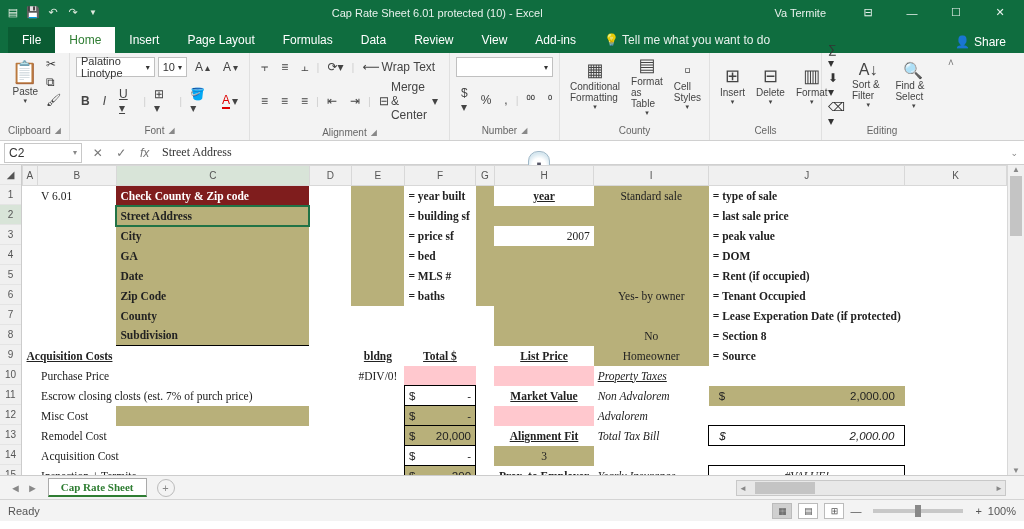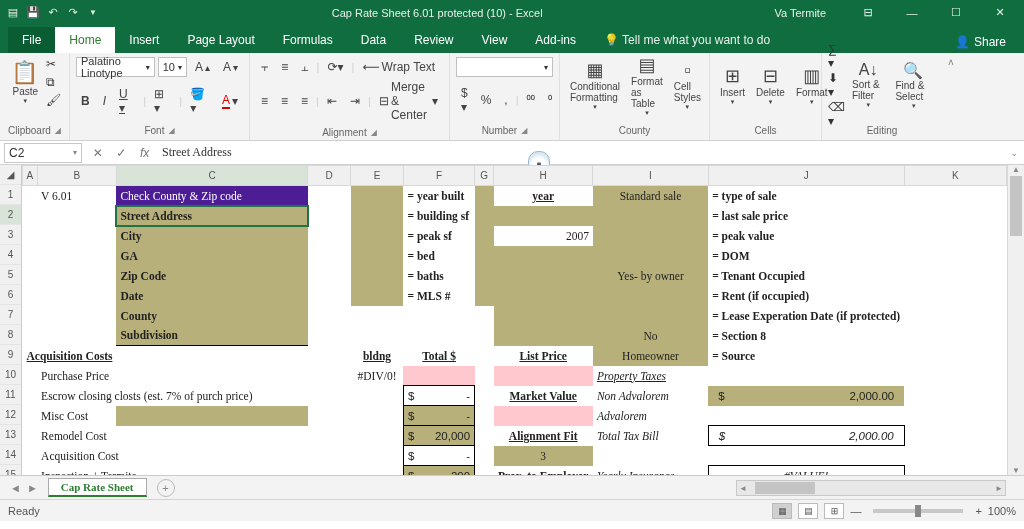--- a/index.html
+++ b/index.html
@@ -30,21 +30,21 @@
 .grid-wrap { height:310px; display:flex; position:relative; }
 .rowhdrs { width:22px; background:#f0f0f0; border-right:1px solid #ccc; }
 .rhcell { height:20px; border-bottom:1px solid #e4e4e4; font-size:10px; color:#555; display:flex; align-items:center; justify-content:center; }
 .rhcell.first { height:20px; }
 .gridtable { flex:1; position:relative; }
 table { border-collapse:collapse; table-layout:fixed; }
 th { background:#f0f0f0; border:1px solid #d8d8d8; font-weight:normal; font-size:10px; color:#555; height:20px; }
 td { height:20px; font-size:11.5px; padding:0 4px; font-family:'Palatino Linotype',serif; color:#222; vertical-align:middle; white-space:nowrap; overflow:hidden; }
 .sel { outline:2px solid #217346; outline-offset:-1px; }
 .khaki { background:#b8b07a; }
-.red { background:#4c1d95; color:#fff; font-weight:normal; }
+.red { background:#7f1d1d; color:#fff; font-weight:bold; }
 .pink { background:#ffc8ce; }
 .bold { font-weight:bold; }
 .ul { text-decoration:underline; }
 .ctr { text-align:center; }
 .rt { text-align:right; }
 .it { font-style:italic; }
 .boxcell { border:1px solid #000; }
 .nbord { border-bottom:1px solid #000 !important; }
 .cursor-ind { position:absolute; top:-14px; left:528px; width:22px; height:28px; background:radial-gradient(circle,#fff 40%,#d8e8f0 70%); border:1px solid #a0b8c8; border-radius:10px; display:flex; align-items:center; justify-content:center; font-size:10px; color:#556; }
 .sheettabs { height:24px; border-top:1px solid #ccc; background:#f3f3f3; display:flex; align-items:center; font-size:11px; position:relative; }
@@ -339,64 +339,64 @@
             <td class="khaki"></td>
             <td class="bold">= last sale price</td>
             <td></td>
           </tr>
       <tr>
             <td></td>
             <td></td>
             <td class="khaki bold">City</td>
             <td></td>
             <td class="khaki"></td>
-            <td class="bold">= peak sf</td>
+            <td class="bold">= price sf</td>
             <td class="khaki"></td>
             <td class="rt">2007</td>
             <td class="khaki"></td>
             <td class="bold">= peak value</td>
             <td></td>
           </tr>
       <tr>
             <td></td>
             <td></td>
             <td class="khaki bold">GA</td>
             <td></td>
             <td class="khaki"></td>
             <td class="bold">= bed</td>
             <td class="khaki"></td>
             <td class="khaki"></td>
             <td class="khaki"></td>
             <td class="bold">= DOM</td>
+            <td></td>
+          </tr>
+      <tr>
+            <td></td>
+            <td></td>
+            <td class="khaki bold">Date</td>
+            <td></td>
+            <td class="khaki"></td>
+            <td class="bold">= MLS #</td>
+            <td class="khaki"></td>
+            <td class="khaki"></td>
+            <td class="khaki"></td>
+            <td class="bold">= Rent (if occupied)</td>
             <td></td>
           </tr>
       <tr>
             <td></td>
             <td></td>
             <td class="khaki bold">Zip Code</td>
             <td></td>
             <td class="khaki"></td>
             <td class="bold">= baths</td>
             <td class="khaki"></td>
             <td class="khaki"></td>
             <td class="khaki ctr">Yes- by owner</td>
             <td class="bold">= Tenant Occupied</td>
-            <td></td>
-          </tr>
-      <tr>
-            <td></td>
-            <td></td>
-            <td class="khaki bold">Date</td>
-            <td></td>
-            <td class="khaki"></td>
-            <td class="bold">= MLS #</td>
-            <td class="khaki"></td>
-            <td class="khaki"></td>
-            <td class="khaki"></td>
-            <td class="bold">= Rent (if occupied)</td>
             <td></td>
           </tr>
       <tr>
             <td></td>
             <td></td>
             <td class="khaki bold">County</td>
             <td></td>
             <td></td>
             <td></td>
             <td></td>

